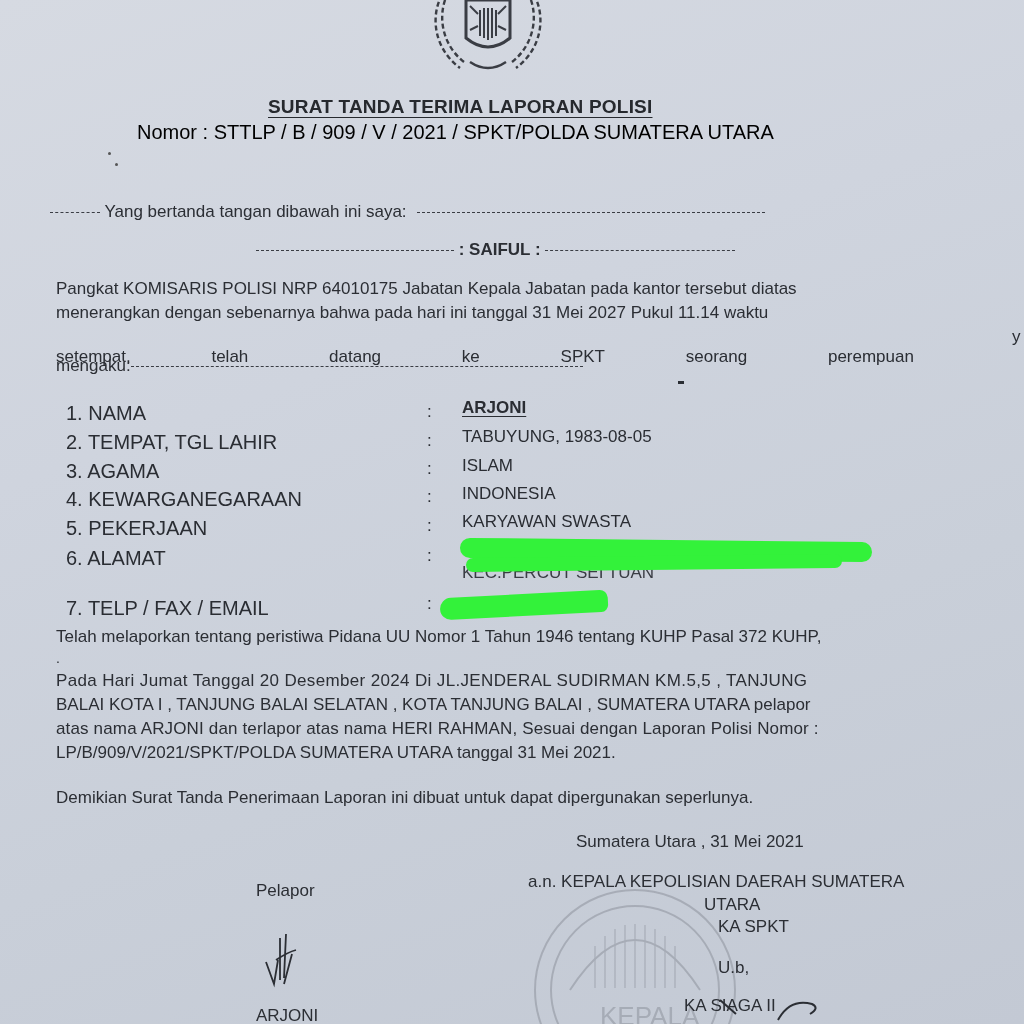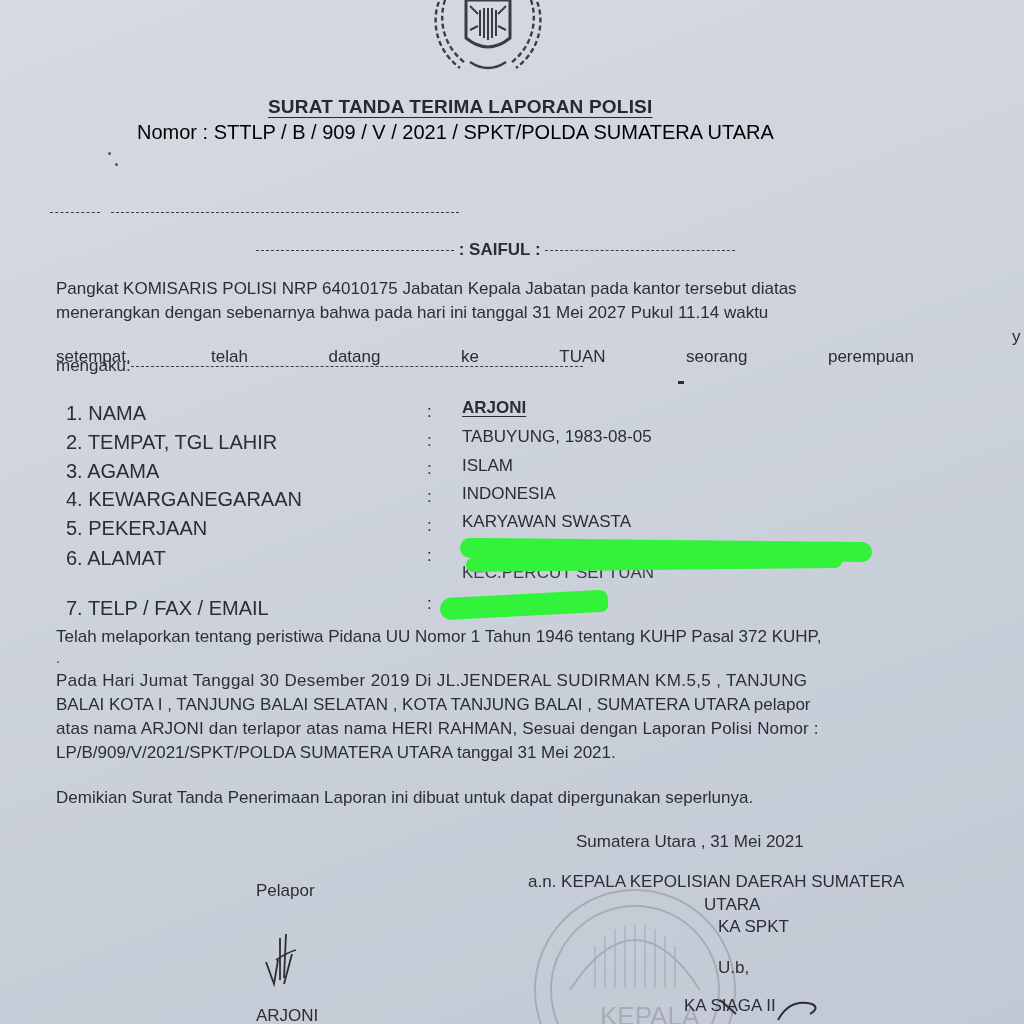--- a/index.html
+++ b/index.html
@@ -50,36 +50,37 @@
     <line x1="52" y1="60" x2="60" y2="56"></line>
       <line x1="88" y1="60" x2="80" y2="56"></line>
   </g>
 </svg>
 
 <div class="abs title">SURAT TANDA TERIMA LAPORAN POLISI</div>
 <div class="abs nomor">Nomor : STTLP / B / 909 / V / 2021 / SPKT/POLDA SUMATERA UTARA</div>
 
 <div class="abs txt" style="left:50px; top:202px;">
   <span class="dash" style="width:50px;"></span>
+  <span>Yang bertanda tangan dibawah ini saya:</span>
   <span class="dash" style="width:348px; margin-left:6px;"></span>
 </div>
 <div class="abs txt" style="left:256px; top:240px; font-weight:bold;">
   <span class="dash" style="width:198px;"></span>
   <span>: SAIFUL  :</span>
   <span class="dash" style="width:190px;"></span>
 </div>
 
 <div class="abs txt" style="left:56px; top:279px;">Pangkat KOMISARIS POLISI NRP 64010175 Jabatan Kepala Jabatan pada kantor tersebut diatas</div>
 <div class="abs txt" style="left:56px; top:303px;">menerangkan dengan sebenarnya bahwa pada hari ini tanggal 31 Mei 2027 Pukul 11.14 waktu</div>
 <div class="justify-line" style="top:347px; width:858px;">
   <span>setempat,</span>
   <span>telah</span>
   <span>datang</span>
   <span>ke</span>
-  <span>TUAN</span>
+  <span>SPKT</span>
   <span>seorang</span>
   <span>perempuan</span>
 </div>
 <div class="abs txt" style="left:1012px; top:327px;">y</div>
 <div class="abs txt" style="left:56px; top:356px;">
   <span>mengaku:</span><span class="dash" style="width:452px;"></span>
 </div>
 
 <div>
   <div class="field-label" style="top:402px;">1. NAMA</div>
@@ -108,21 +109,21 @@
   <div class="redact" style="left:460px; top:540px; width:412px; height:20px; transform:rotate(0.6deg);"></div>
   <div class="redact" style="left:466px; top:556px; width:376px; height:14px; transform:rotate(-0.6deg);"></div>
 
   <div class="field-label" style="top:597px;">7. TELP / FAX / EMAIL</div>
   <div class="field-colon" style="top:594px;">:</div>
   <div class="redact" style="left:440px; top:594px; width:168px; height:22px; border-radius:22px 16px 14px 22px; transform:rotate(-3deg);"></div>
 </div>
 
 <div class="abs txt" style="left:56px; top:627px;">Telah melaporkan tentang peristiwa Pidana UU Nomor 1 Tahun 1946 tentang KUHP Pasal 372 KUHP,</div>
 <div class="abs txt" style="left:56px; top:650px; font-size:14px;">.</div>
-<div class="abs txt" style="left:56px; top:671px; letter-spacing:0.35px;">Pada Hari Jumat Tanggal 30 Desember 2019 Di JL.JENDERAL SUDIRMAN KM.5,5 , TANJUNG</div>
+<div class="abs txt" style="left:56px; top:671px; letter-spacing:0.35px;">Pada Hari Jumat Tanggal 20 Desember 2024 Di JL.JENDERAL SUDIRMAN KM.5,5 , TANJUNG</div>
 <div class="abs txt" style="left:56px; top:695px;">BALAI KOTA I , TANJUNG BALAI SELATAN , KOTA TANJUNG BALAI , SUMATERA UTARA pelapor</div>
 <div class="abs txt" style="left:56px; top:719px; letter-spacing:0.15px;">atas nama ARJONI dan terlapor atas nama HERI RAHMAN, Sesuai dengan Laporan Polisi Nomor :</div>
 <div class="abs txt" style="left:56px; top:743px;">LP/B/909/V/2021/SPKT/POLDA SUMATERA UTARA tanggal 31 Mei 2021.</div>
 <div class="abs txt" style="left:56px; top:788px;">Demikian Surat Tanda Penerimaan Laporan ini dibuat untuk dapat dipergunakan seperlunya.</div>
 
 <div class="abs txt" style="left:576px; top:832px;text-align:center;">Sumatera Utara , 31 Mei 2021</div>
 
 <svg class="stamp" viewBox="0 0 230 170">
   <g fill="none" stroke="#6a6e78" stroke-width="2">
     <circle cx="115" cy="110" r="100"></circle>

